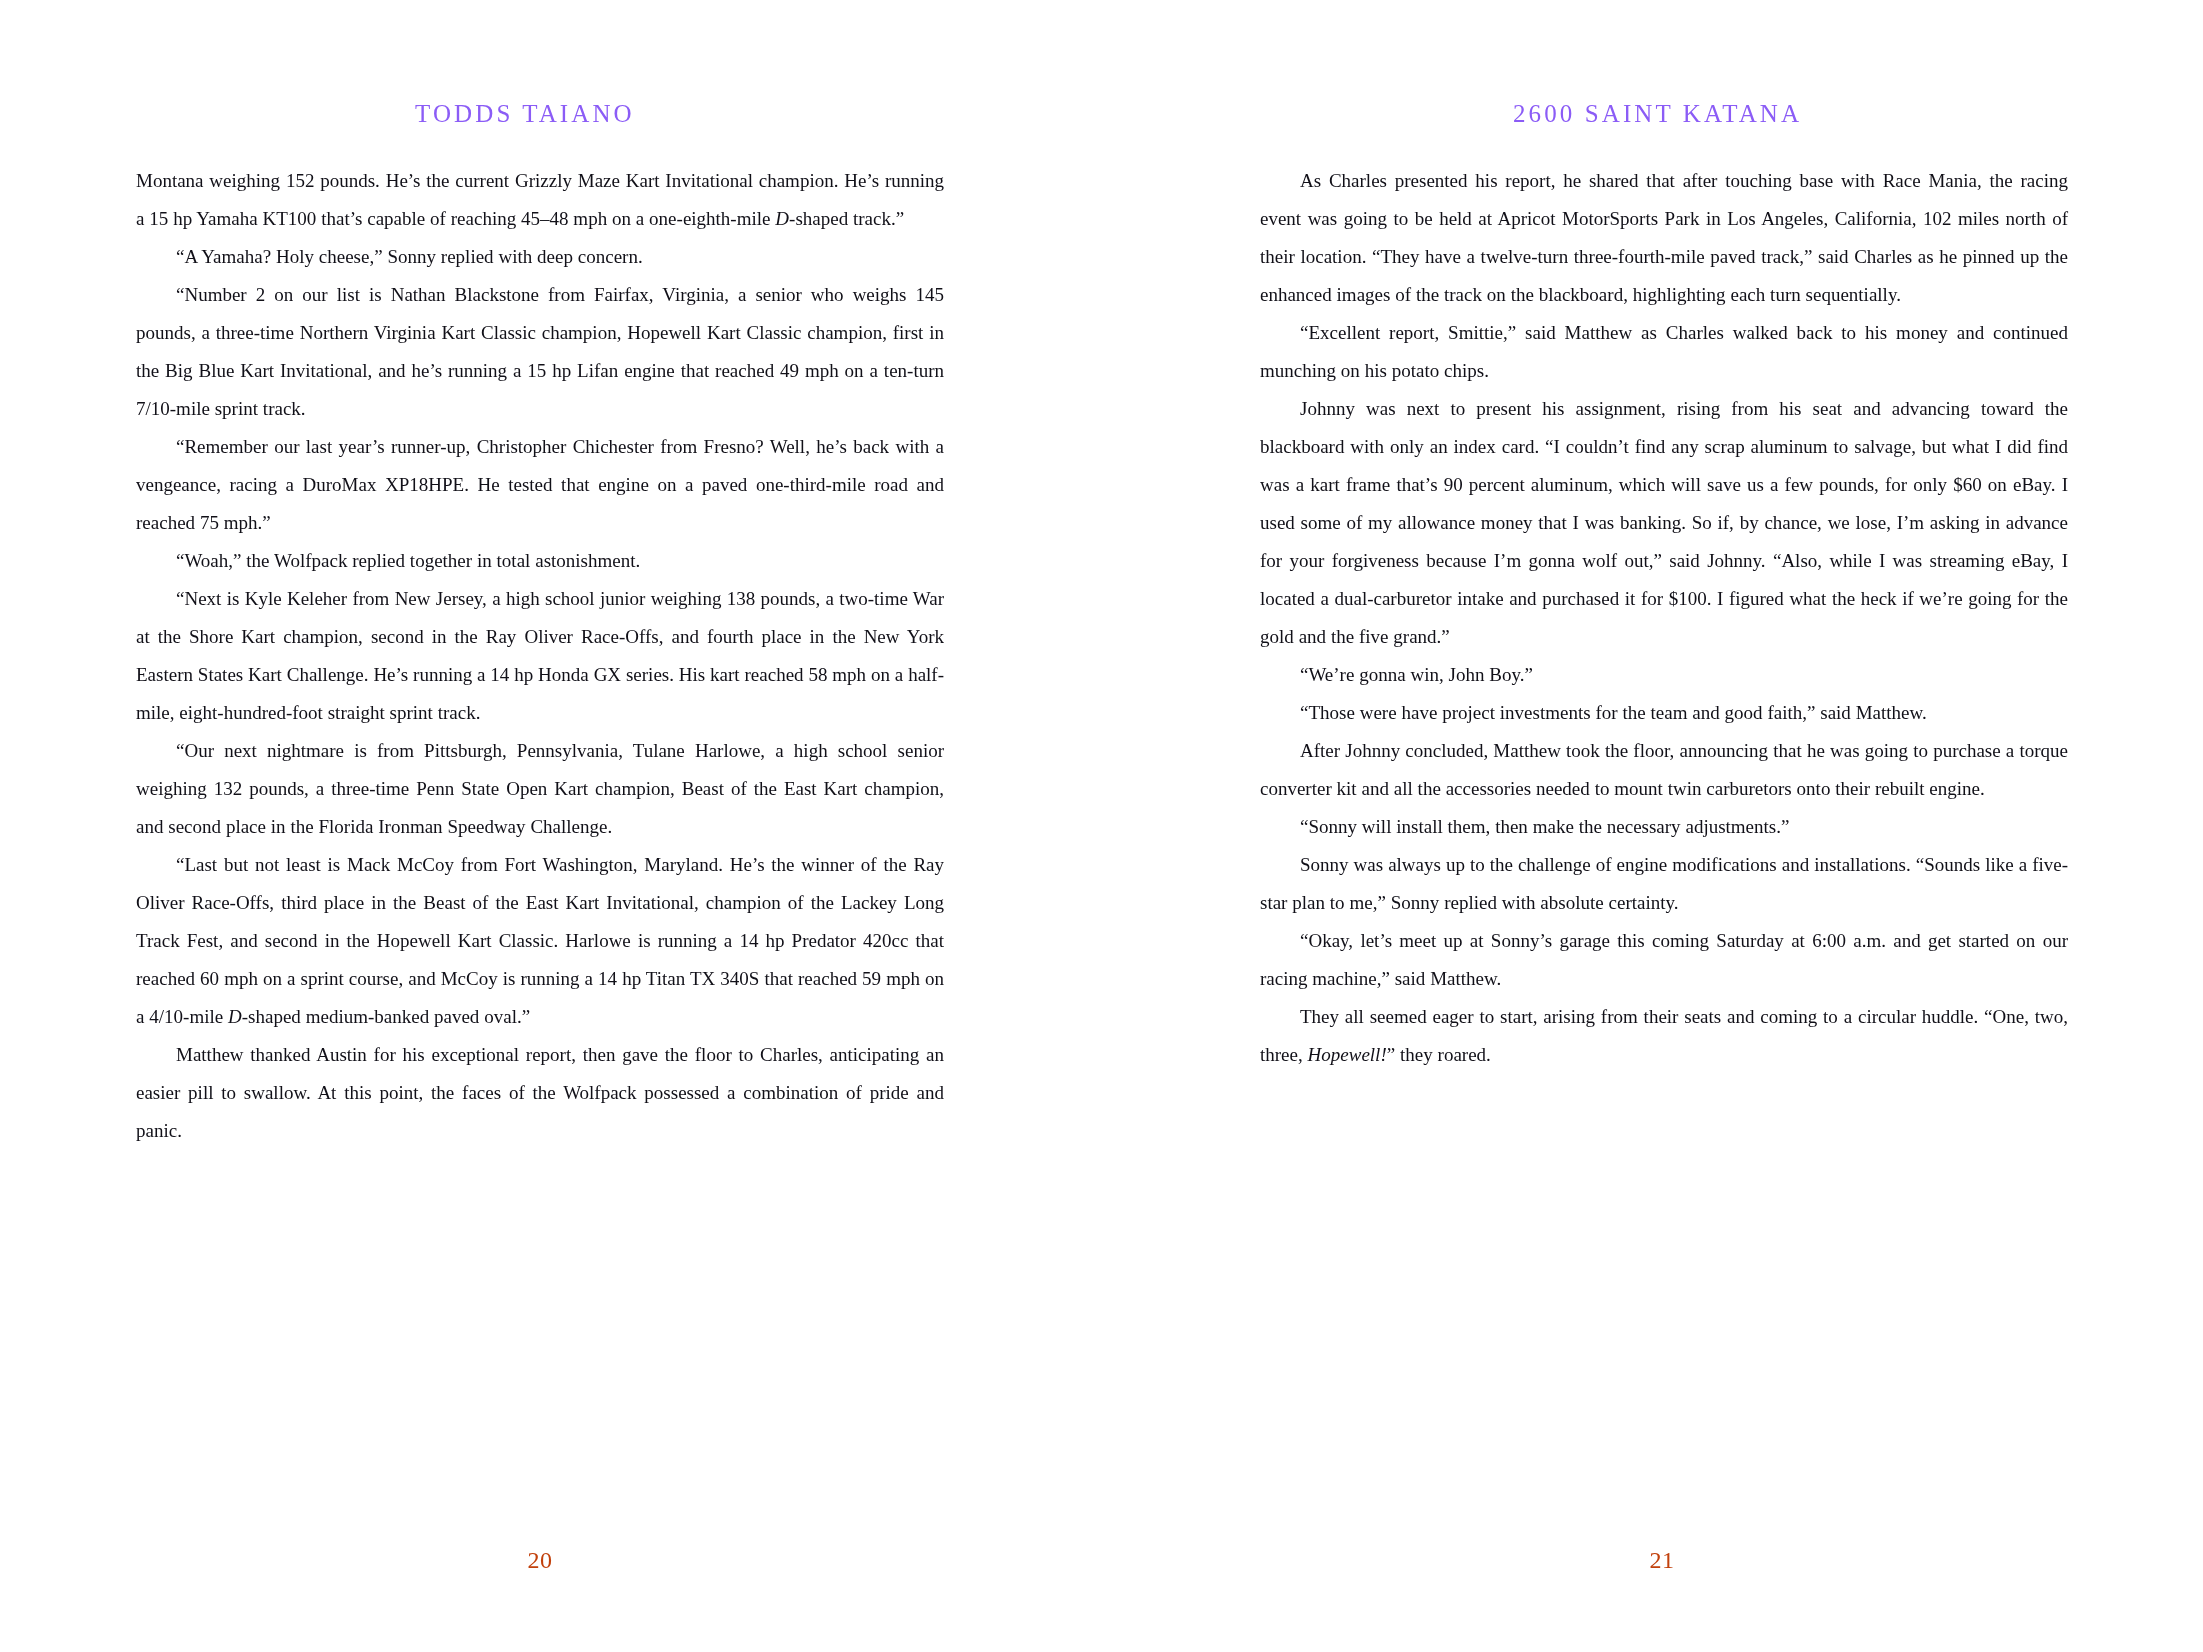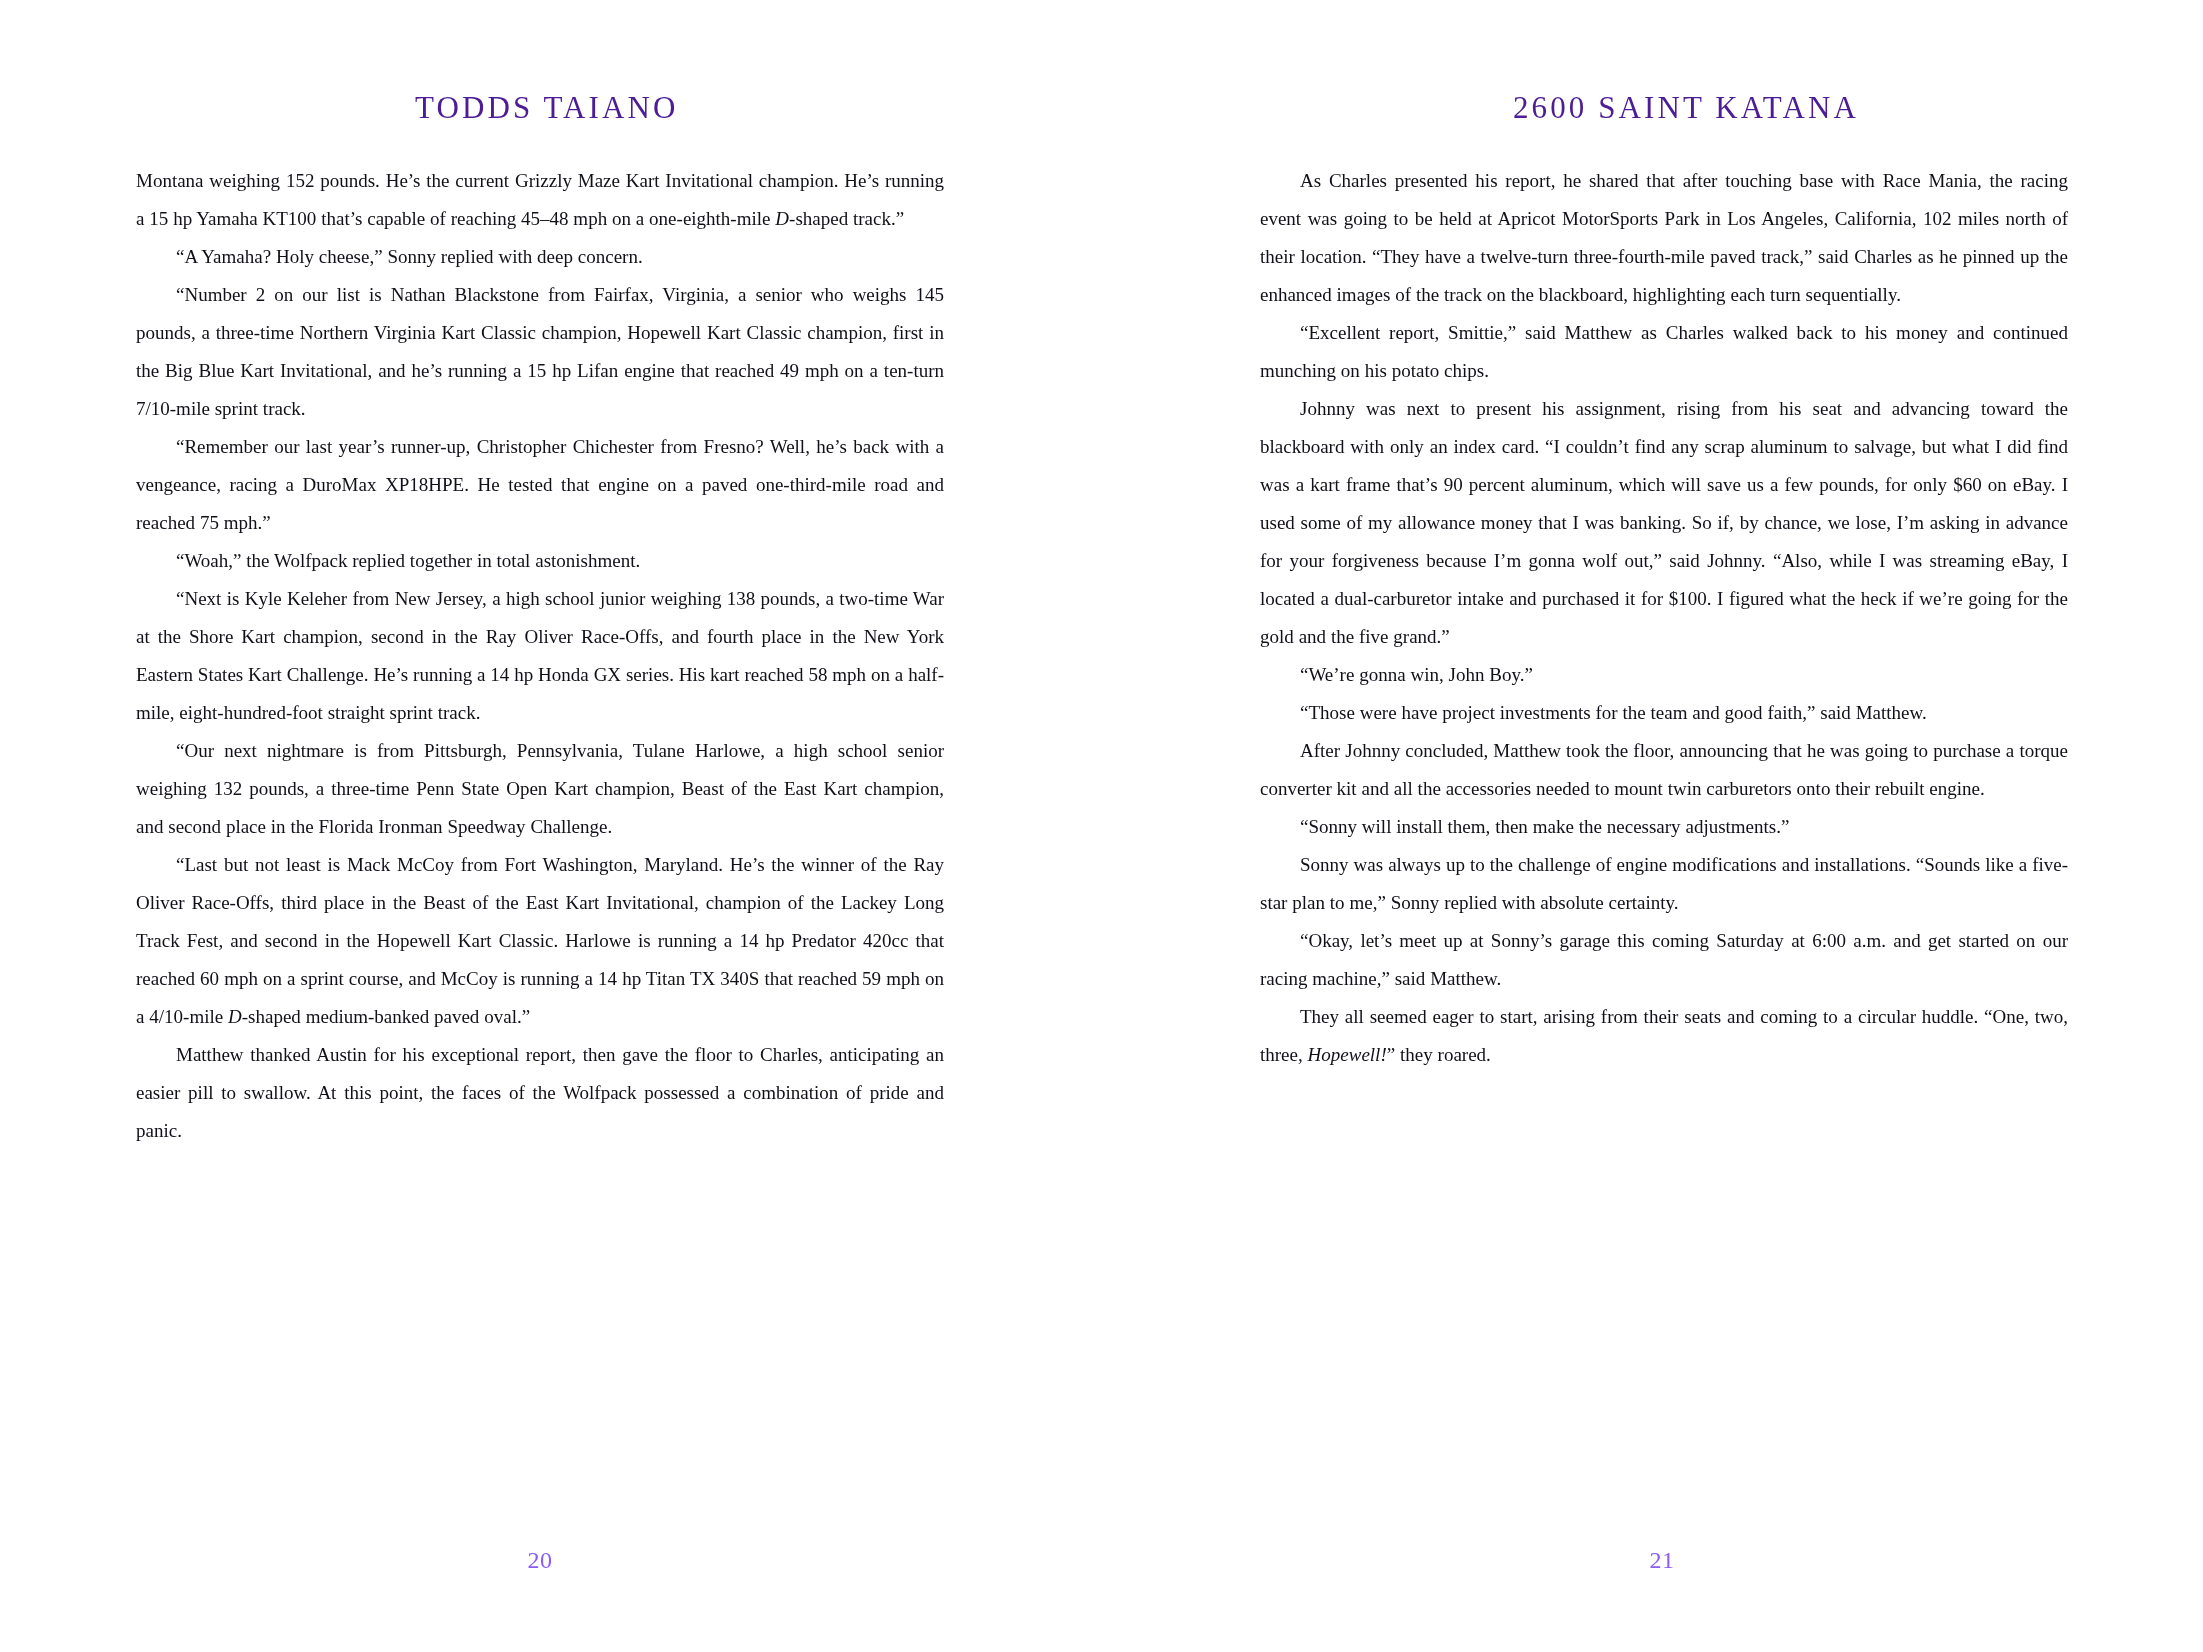--- a/index.html
+++ b/index.html
@@ -13,24 +13,24 @@
     height: 1653px;
     background: #ffffff;
     overflow: hidden;
     font-family: "Liberation Serif", "DejaVu Serif", serif;
     color: #111018;
   }
 
   
   .runhead {
     position: absolute;
-    top: 90px;
-    font-size: 31px;
+    top: 100px;
+    font-size: 25px;
     letter-spacing: 3.1px;
-    color: #4c1d95;
+    color: #8b5cf6;
     white-space: nowrap;
     font-variant: normal;
   }
   .runhead-left  { left: 415px; }
   .runhead-right { left: 1513px; }
 
   
   .columns {
     position: absolute;
     top: 162px;
@@ -60,21 +60,21 @@
   .col p.ind { text-indent: 40px; }
 
   .col p i, .col p em { font-style: italic; }
 
   
   .folio {
     position: absolute;
     bottom: 79px;
     font-size: 24px;
     letter-spacing: 0.4px;
-    color: #8b5cf6;
+    color: #c2410c;
     text-align: center;
     width: 110px;
   }
   .folio-left  { left: 485px; }
   .folio-right { left: 1607px; }
 </style>
 </head>
 <body>
 
 <div class="page">

